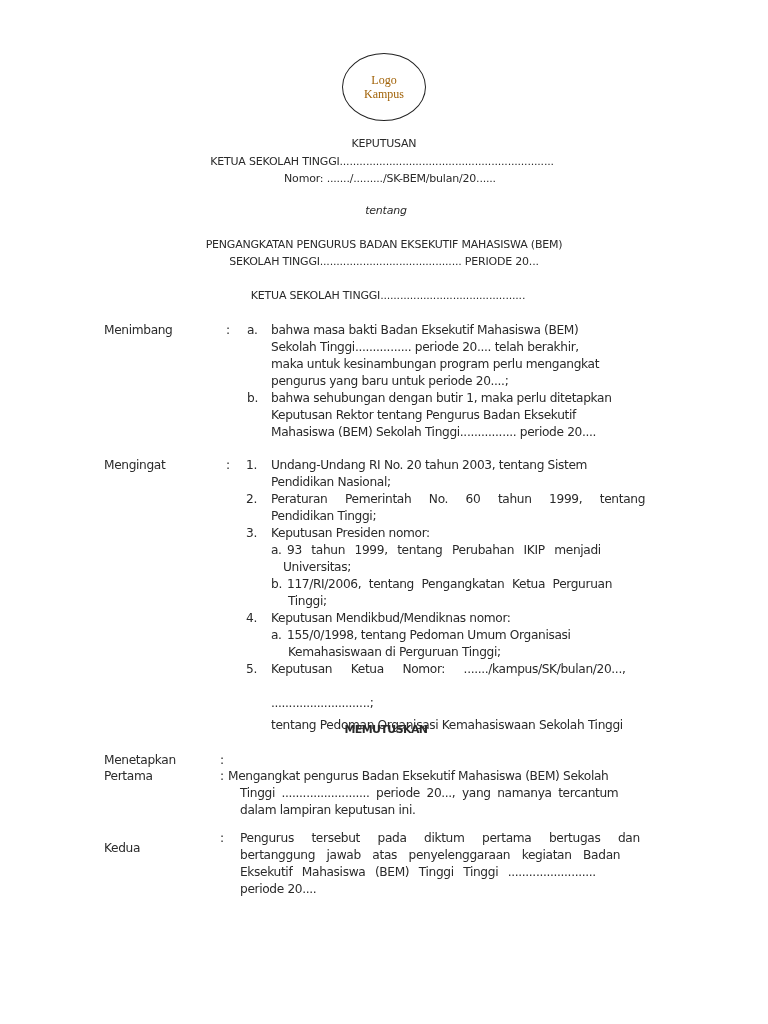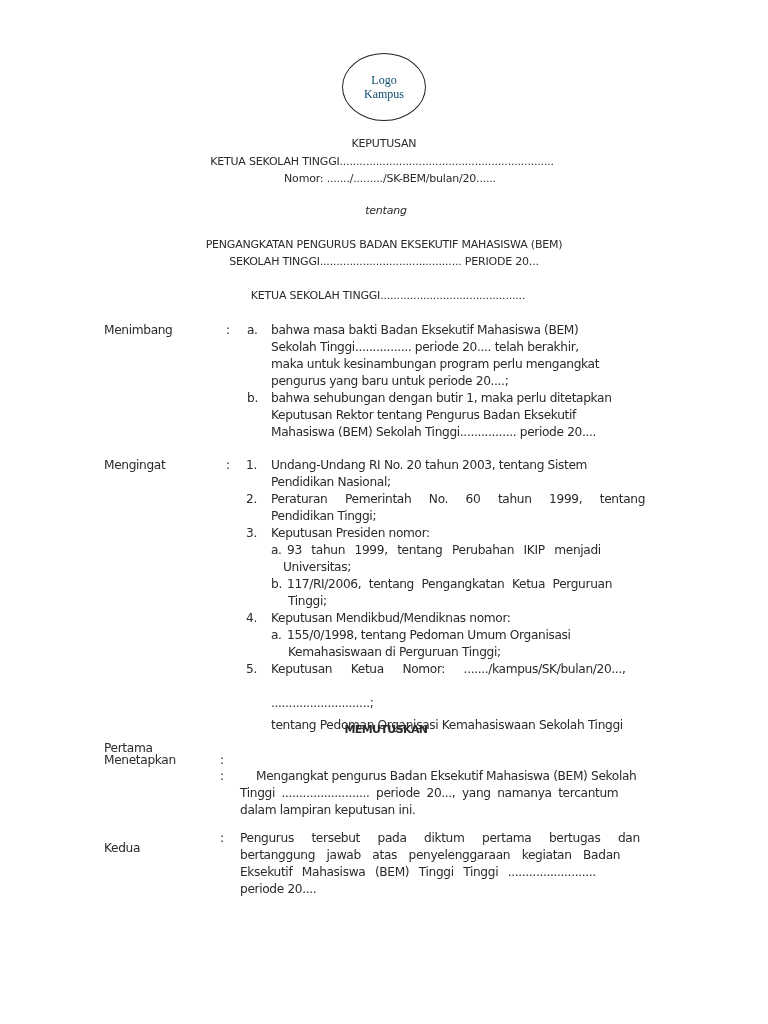--- a/index.html
+++ b/index.html
@@ -5,21 +5,21 @@
     html, body { margin: 0; padding: 0; background: #ffffff; }
     body {
       width: 768px; height: 1024px; position: relative; overflow: hidden;
       font-family: "DejaVu Sans", sans-serif; color: #2a2a2a;
       font-size: 12.2px; letter-spacing: -0.35px;
     }
     .logo {
       position: absolute; left: 342px; top: 53px; width: 82px; height: 66px;
       border: 1px solid #222; border-radius: 50%;
       display: flex; flex-direction: column; align-items: center; justify-content: center;
-      font-family: "Liberation Serif", serif; font-size: 12px; letter-spacing: 0; color: #0c4a6e; line-height: 14px; text-align: center;
+      font-family: "Liberation Serif", serif; font-size: 12px; letter-spacing: 0; color: #a16207; line-height: 14px; text-align: center;
     }
     .center { position: absolute; left: 0; width: 768px; text-align: center; white-space: nowrap; }
     .italic { font-style: italic; }
     .heading { font-size: 11px; letter-spacing: -0.2px; }
     .bold { font-weight: bold; letter-spacing: -0.6px; }
     .label { position: absolute; left: 104px; }
     .colon { position: absolute; left: 226px; }
     .marker { position: absolute; }
     .line { position: absolute; white-space: nowrap; }
     .justblock { display: flex; justify-content: space-between; }
@@ -87,23 +87,23 @@
 <div class="marker" style="left:246px; top:662px;">5.</div>
 <div class="line" style="left:271px; top:662px; word-spacing:15px;">Keputusan Ketua Nomor: ......./kampus/SK/bulan/20...,</div>
 <div class="line" style="left:271px; top:679px;margin-top:39px;">tentang Pedoman Organisasi Kemahasiswaan Sekolah Tinggi</div>
 <div class="line" style="left:271px; top:696px;">............................;</div>
 
 <div class="center heading" style="top:723px; left:2px;"><span class="bold">MEMUTUSKAN</span></div>
 
 <div class="label" style="top:753px;">Menetapkan</div>
 <div class="colon" style="top:753px; left:220px;">:</div>
 
-<div class="label" style="top:741px;">Pertama</div>
+<div class="label" style="top:769px;">Pertama</div>
 <div class="colon" style="top:769px; left:220px;">:</div>
-<div class="line" style="left:256px; top:769px;">Mengangkat pengurus Badan Eksekutif Mahasiswa (BEM) Sekolah</div>
+<div class="line" style="left:228px; top:769px;">Mengangkat pengurus Badan Eksekutif Mahasiswa (BEM) Sekolah</div>
 <div class="line" style="left:240px; top:786px; word-spacing:3px;">Tinggi ......................... periode 20..., yang namanya tercantum</div>
 <div class="line" style="left:240px; top:803px;">dalam lampiran keputusan ini.</div>
 
 <div class="label" style="top:831px;margin-top:10px;">Kedua</div>
 <div class="colon" style="top:831px; left:220px;">:</div>
 <div class="line" style="left:240px; top:831px; word-spacing:14px;">Pengurus tersebut pada diktum pertama bertugas dan</div>
 <div class="line" style="left:240px; top:848px; word-spacing:8px;">bertanggung jawab atas penyelenggaraan kegiatan Badan</div>
 <div class="line" style="left:240px; top:865px; word-spacing:6px;">Eksekutif Mahasiswa (BEM) Tinggi Tinggi .........................</div>
 <div class="line" style="left:240px; top:882px;">periode 20....</div>
 

